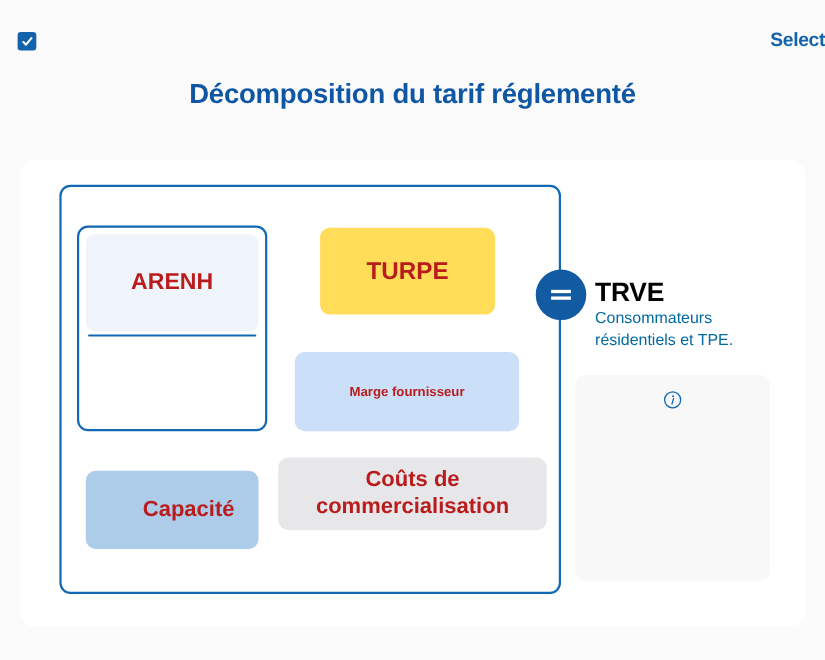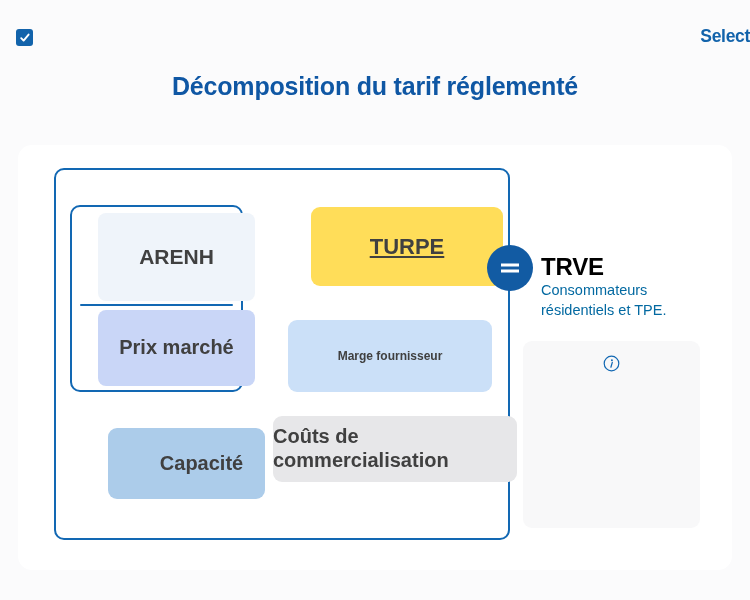--- a/index.html
+++ b/index.html
@@ -81,25 +81,25 @@
     box-sizing: border-box;
   }
 
   
   .blk {
     position: absolute;
     box-sizing: border-box;
     display: flex;
     align-items: center;
     justify-content: center;
-    font-weight: bold;
-    color: #404040;
+    text-align: center;
+    font-weight: bold;
+    color: #b91c1c;
     line-height: 1.18;
     border-radius: 9px;
-    margin-left: 20px;
   }
 
   
   .group-left {
     position: absolute;
     left: 70px;
     top: 205px;
     width: 173px;
     height: 187px;
     border: 2px solid #1268b3;
@@ -124,36 +124,35 @@
   .blk-prix {
     height: 76px;
     background: #c9d6f7;
     font-size: 20px;
     border-radius: 8px;
   }
 
   .blk-turpe {
     left: 291px;
     top: 207px;
-    width: 192px;
+    width: 159px;
     height: 79px;
     background: #ffdd59;
     font-size: 22px;
-    text-decoration: underline;
   }
   .blk-marge {
     left: 268px;
     top: 320px;
     width: 204px;
     height: 72px;
     background: #cbe0f8;
     font-size: 12px;
   }
   .blk-capacite {
-    left: 88px;
+    left: 78px;
     top: 428px;
     width: 157px;
     height: 71px;
     background: #acccea;
     font-size: 20px;
     padding-left: 30px;
   }
   .blk-couts {
     left: 253px;
     top: 416px;
@@ -233,21 +232,20 @@
 
 <div class="page-title">Décomposition du tarif réglementé</div>
 
 <div class="card"></div>
 
 <div class="stack-frame"></div>
 
 <div class="group-left">
   <div class="blk blk-arenh">ARENH</div>
   <div class="group-divider"></div>
-  <div class="blk blk-prix">Prix marché</div>
 </div>
 
 <div class="blk blk-turpe">TURPE</div>
 <div class="blk blk-marge">Marge fournisseur</div>
 <div class="blk blk-capacite">Capacité</div>
 <div class="blk blk-couts">Coûts de commercialisation</div>
 
 <div class="eq-badge">
   <svg width="22" height="14" viewBox="0 0 22 14">
     <rect x="2" y="2.5" width="18" height="3" fill="#ffffff"></rect>

